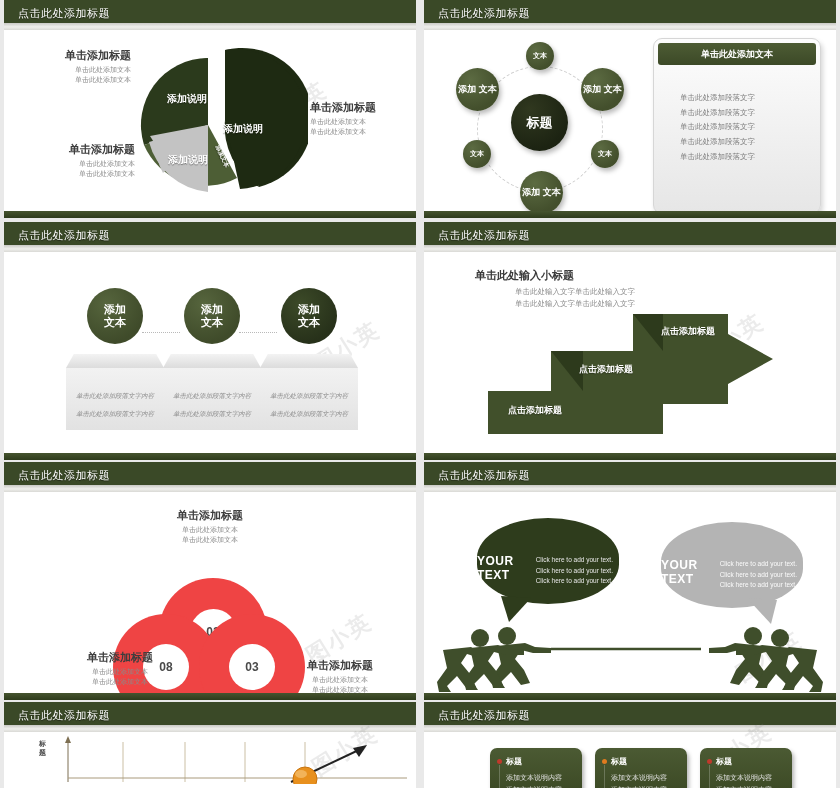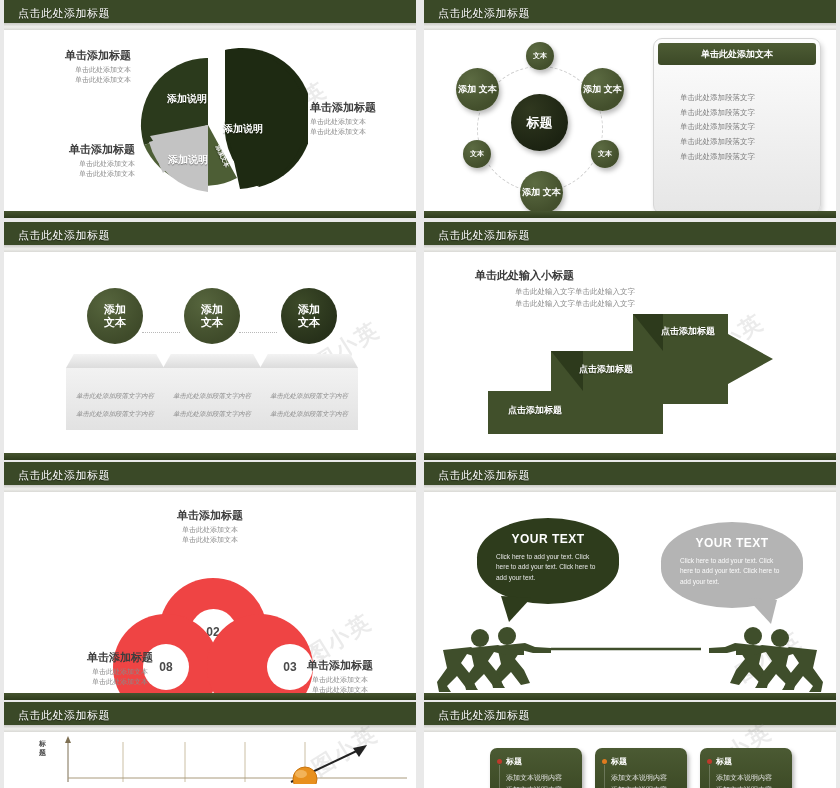--- a/index.html
+++ b/index.html
@@ -132,21 +132,21 @@
   .torus { position:absolute; border-radius:50%; background:#ef4444;
            display:flex; align-items:center; justify-content:center; }
   .torus i { border-radius:50%; background:#fff; display:flex; align-items:center;
              justify-content:center; font-style:normal; font-weight:bold;
              color:#4a4a4a; font-size:12px; }
 
   
   .bub { position:absolute; }
   .bub .bod {
     border-radius:50%/46%; width:142px; height:86px; position:relative;
-    display:flex; flex-direction:column; align-items:center; padding-top:14px;
+    display:flex; flex-direction:row; align-items:center; padding-top:14px;
   }
   .bub.g .bod { background:#2e3c1c; }
   .bub.s .bod { background:#b4b4b4; }
   .bub .ttl { font-size:12px; font-weight:bold; color:#fff; letter-spacing:.5px; }
   .bub .txt { font-size:6.5px; color:#e7e7e7; line-height:1.6; width:104px; margin-top:6px; }
   .bub.s .txt { color:#fbfbfb; }
 
   
   .chart { position:absolute; left:0; top:0; right:0; bottom:0; }
   .ylab { position:absolute; left:26px; top:6px; font-size:7px; color:#4a4a4a;
@@ -337,21 +337,21 @@
         <div class="b">单击此处添加文本</div>
       </div>
 
       <div class="ringset">
         <div class="torus" style="left:46px; top:36px; width:108px; height:108px;">
           <i style="width:47px; height:47px;">02</i>
         </div>
         <div class="torus" style="left:0px; top:72px; width:106px; height:106px;">
           <i style="width:46px; height:46px;">08</i>
         </div>
-        <div class="torus" style="left:94px; top:72px; width:106px; height:106px;justify-content:flex-end;">
+        <div class="torus" style="left:86px; top:72px; width:106px; height:106px;">
           <i style="width:46px; height:46px;">03</i>
         </div>
       </div>
 
       <div class="sidelab ta-right" style="left:52px; top:156px; text-align:center; width:110px;">
         <div class="t">单击添加标题</div>
         <div class="b">单击此处添加文本</div>
         <div class="b">单击此处添加文本</div>
       </div>
       <div class="sidelab" style="left:272px; top:164px; text-align:center; width:110px;">

